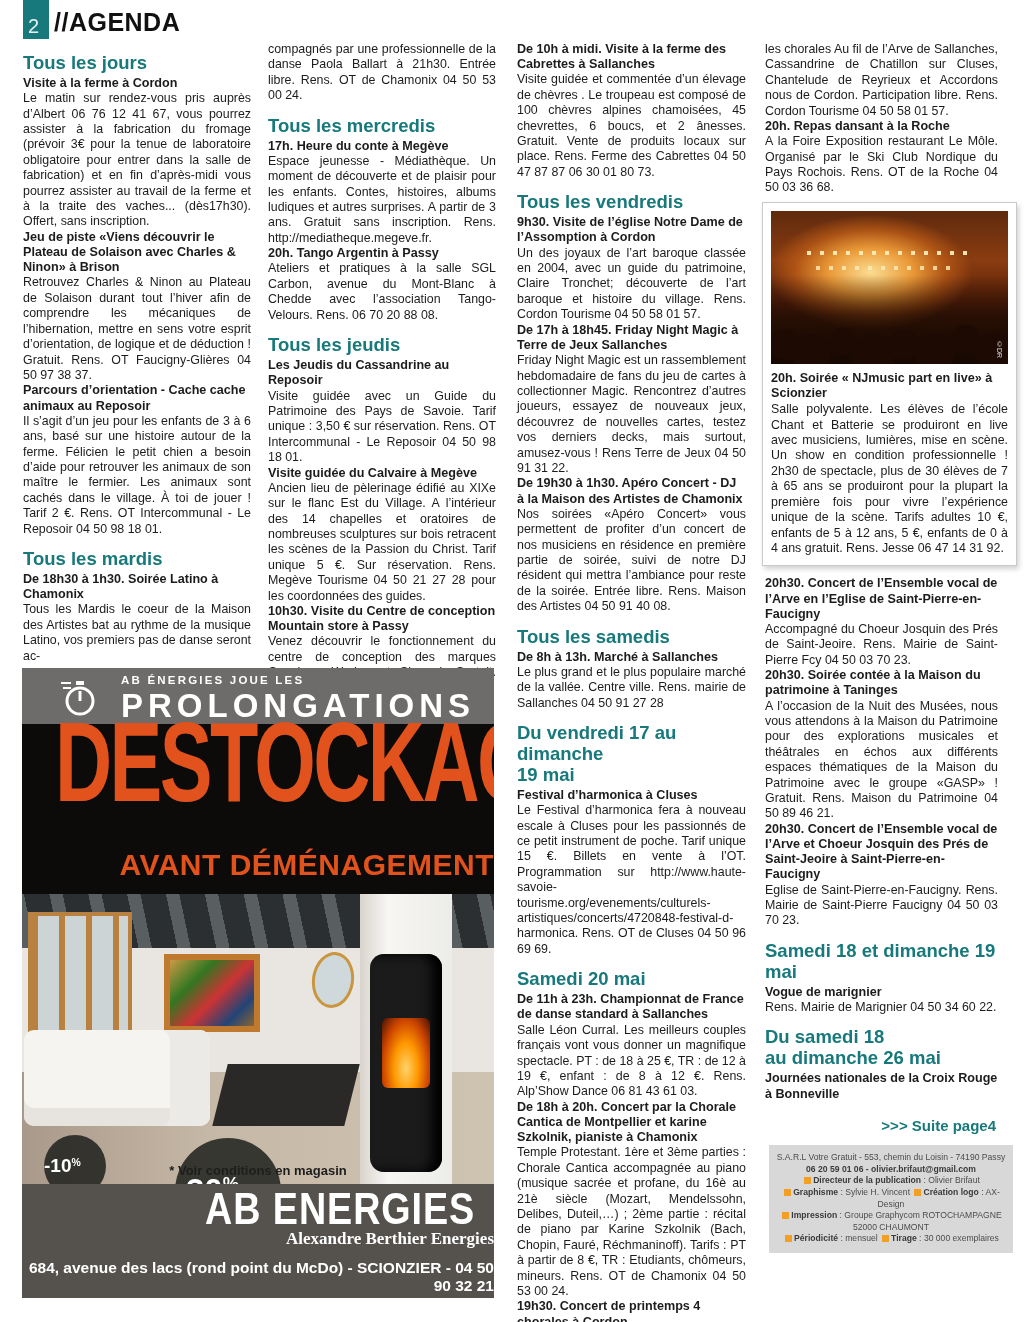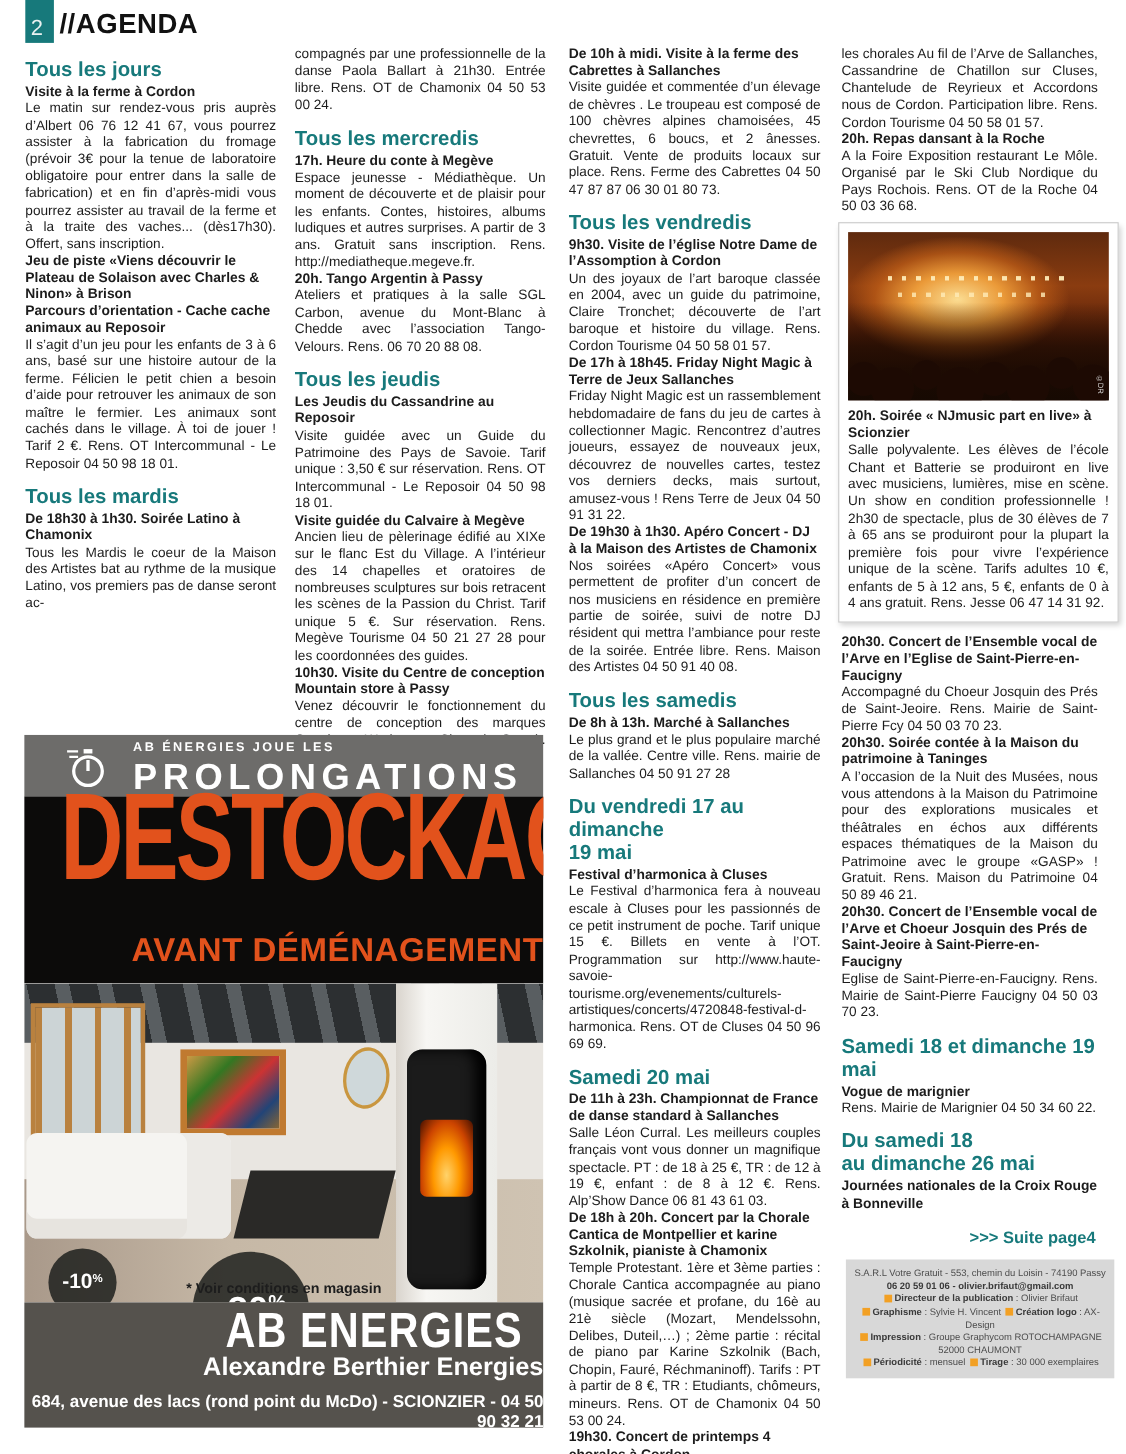--- a/index.html
+++ b/index.html
@@ -71,47 +71,48 @@
   .sofa{position:absolute;left:2px;top:136px;width:186px;height:96px;background:#f5f4f1;border-radius:10px;
         box-shadow:inset -40px 0 0 #eceae6, inset 0 -18px 0 #e7e4df;}
   .lowtable{position:absolute;left:198px;top:170px;width:132px;height:62px;background:#2a2927;transform:skewX(-14deg);}
   .pillar{position:absolute;left:338px;top:0;width:92px;height:100%;
           background:linear-gradient(90deg,#d9d4cd 0%,#f7f6f3 30%,#ecece8 100%);}
   .stove{position:absolute;left:348px;top:60px;width:72px;height:218px;background:#1b1b1b;border-radius:14px;
          box-shadow:inset -10px 0 12px #000;}
   .fire{position:absolute;left:12px;top:64px;width:48px;height:70px;border-radius:6px;
         background:radial-gradient(ellipse at 50% 72%,#ffd36b 0%,#ff9900 35%,#cc4400 68%,#441000 100%);}
   .disc{position:absolute;border-radius:50%;background:rgba(27,30,28,.84);color:#fff;font-weight:800;
-        display:flex;align-items:center;justify-content:center;}
+        display:flex;align-items:center;justify-content:flex-start;}
   .disc .pct{font-size:55%;vertical-align:super;margin-top:-.7em;}
   .d10{left:22px;top:241px;width:62px;height:62px;font-size:19px;}
   .d30{left:153px;top:244px;width:106px;height:106px;font-size:33px;}
   .conditions{position:absolute;left:50%;bottom:6px;transform:translateX(-50%);
               font-size:13px;font-weight:bold;color:#1d1d1d;white-space:nowrap;}
   .ad-footer{position:absolute;left:0;top:516px;width:100%;height:114px;background:#55524d;color:#fff;text-align:right;}
   .brand{font-size:41px;font-weight:800;letter-spacing:1px;transform:scale(.92,1.1);margin-top:2px;}
-  .brand-sub{font-size:23px;font-weight:bold;margin-top:-4px;}
+  .brand-sub{font-size:17px;font-weight:bold;margin-top:-4px;font-family:Liberation Serif, serif;}
   .ad-addr{font-size:15.5px;font-weight:bold;margin-top:10px;}
   .ad-web{font-size:17px;font-weight:bold;margin-top:2px;}
 </style>
 </head>
 <body>
 
 <div class="page">
 
   <div class="pagenum">
     <span>2</span>
   </div>
   <div class="agendatitle">//AGENDA</div>
 
   <div class="col" style="left:23px;top:52px;width:228px;">
       <div class="blk heading">Tous les jours</div>
       <div class="blk subhead">Visite à la ferme à Cordon</div>
       <div class="blk body">Le matin sur rendez-vous pris auprès d’Albert 06 76 12 41 67, vous pourrez assister à la fabrication du fromage (prévoir 3€ pour la tenue de laboratoire obligatoire pour entrer dans la salle de fabrication) et en fin d’après-midi vous pourrez assister au travail de la ferme et à la traite des vaches... (dès17h30). Offert, sans inscription.</div>
       <div class="blk subhead">Jeu de piste «Viens découvrir le Plateau de Solaison avec Charles &amp; Ninon» à Brison</div>
+      <div class="blk body">Retrouvez Charles &amp; Ninon au Plateau de Solaison durant tout l’hiver afin de comprendre les mécaniques de l’hibernation, mettre en sens votre esprit d’orientation, de logique et de déduction ! Gratuit. Rens. OT Faucigny-Glières 04 50 97 38 37.</div>
       <div class="blk subhead">Parcours d’orientation - Cache cache animaux au Reposoir</div>
       <div class="blk body">Il s’agit d’un jeu pour les enfants de 3 à 6 ans, basé sur une histoire autour de la ferme. Félicien le petit chien a besoin d’aide pour retrouver les animaux de son maître le fermier. Les animaux sont cachés dans le village. À toi de jouer ! Tarif 2 €. Rens. OT Intercommunal - Le Reposoir 04 50 98 18 01.</div>
       <div class="blk heading">Tous les mardis</div>
       <div class="blk subhead">De 18h30 à 1h30. Soirée Latino à Chamonix</div>
       <div class="blk body">Tous les Mardis le coeur de la Maison des Artistes bat au rythme de la musique Latino, vos premiers pas de danse seront ac-</div>
     </div>
   <div class="col" style="left:268px;top:42px;width:228px;">
       <div class="blk body">compagnés par une professionnelle de la danse Paola Ballart à 21h30. Entrée libre. Rens. OT de Chamonix 04 50 53 00 24.</div>
       <div class="blk heading">Tous les mercredis</div>
       <div class="blk subhead">17h. Heure du conte à Megève</div>

